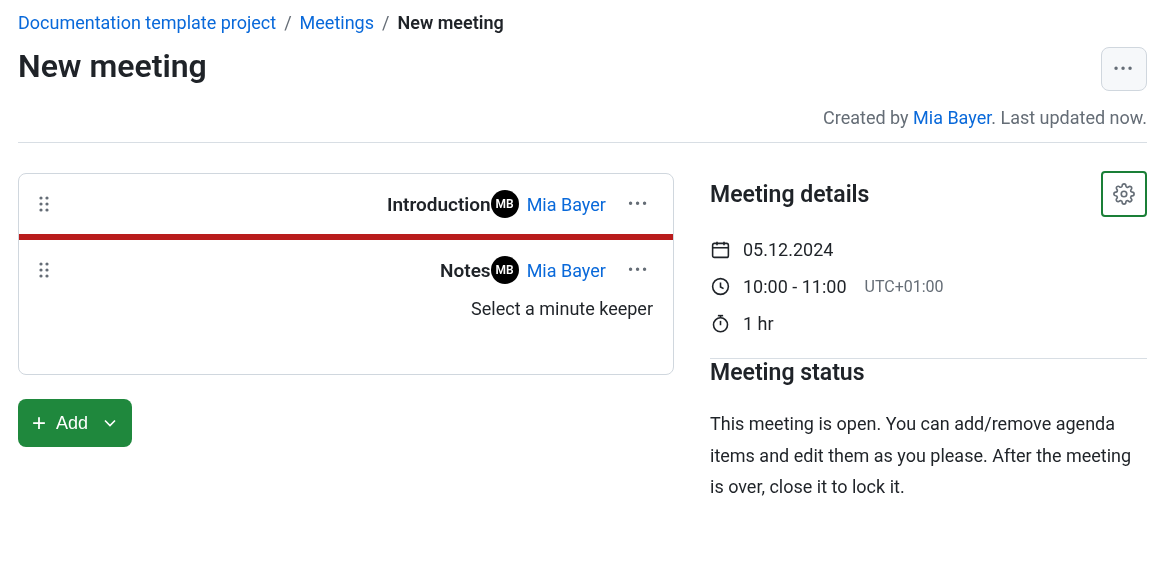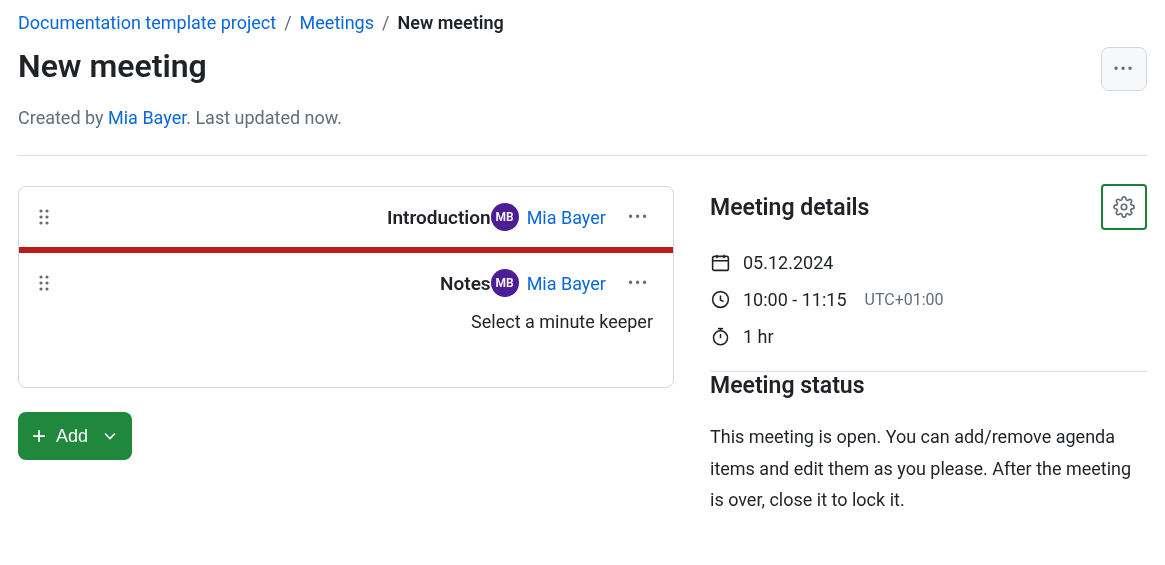--- a/index.html
+++ b/index.html
@@ -52,22 +52,23 @@
       color: #656d76;
       font-weight: 700;
       font-size: 14px;
       letter-spacing: 2px;
     }
 
     .meta-line {
       margin-top: 16px;
       font-size: 18px;
       color: #656d76;
-      padding-bottom: 27px;
+      padding-bottom: 14px;
       border-bottom: 1px solid #d8dee4;
+      text-align: right;
     }
     .meta-line .author { color: #0969da; }
 
     .layout {
       display: flex;
       gap: 36px;
       margin-top: 30px;
     }
 
     .main-col { flex: 0 0 656px; }
@@ -100,21 +101,21 @@
     .item-title {
       font-size: 19px;
       font-weight: 600;
       margin-left: 12px;
       flex: 1;
     }
     .avatar {
       width: 28px;
       height: 28px;
       border-radius: 50%;
-      background: #4c1d95;
+      background: #000000;
       color: #fff;
       font-size: 12px;
       font-weight: 600;
       display: flex;
       align-items: center;
       justify-content: center;
       margin-right: 8px;
     }
     .assignee {
       color: #0969da;
@@ -313,21 +314,21 @@
         </span>
         <span>05.12.2024</span>
       </div>
       <div class="detail-row">
         <span>
           <svg width="21" height="21" viewBox="0 0 24 24" fill="none" stroke="#1f2328" stroke-width="1.8">
               <circle cx="12" cy="12" r="9"></circle>
               <path d="M12 7.5 V12.5 L15.5 14.5"></path>
             </svg>
         </span>
-        <span>10:00 - 11:15</span>
+        <span>10:00 - 11:00</span>
         <span class="tz">UTC+01:00</span>
       </div>
       <div class="detail-row">
         <span>
           <svg width="21" height="21" viewBox="0 0 24 24" fill="none" stroke="#1f2328" stroke-width="1.8">
               <circle cx="12" cy="13.5" r="8"></circle>
               <path d="M12 9 V14"></path>
               <path d="M9 3 H15"></path>
               <path d="M12 3 V5.5"></path>
             </svg>

